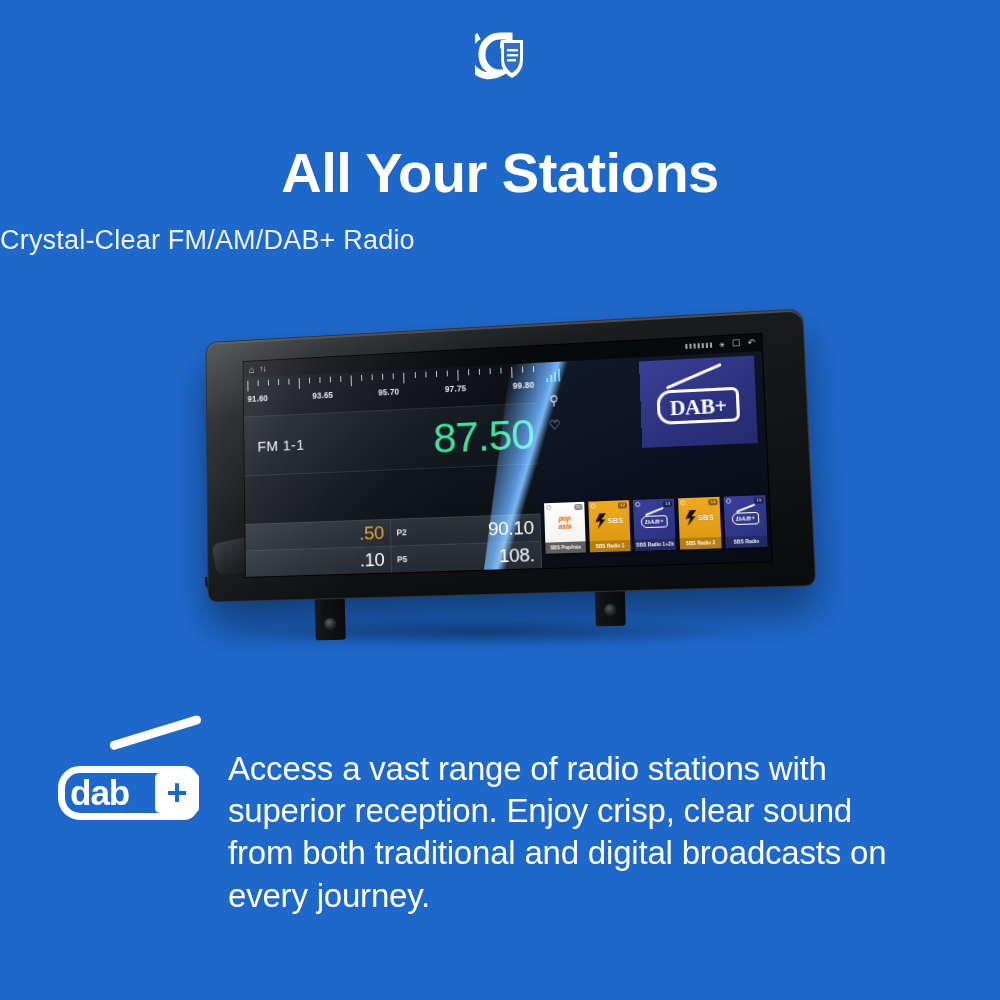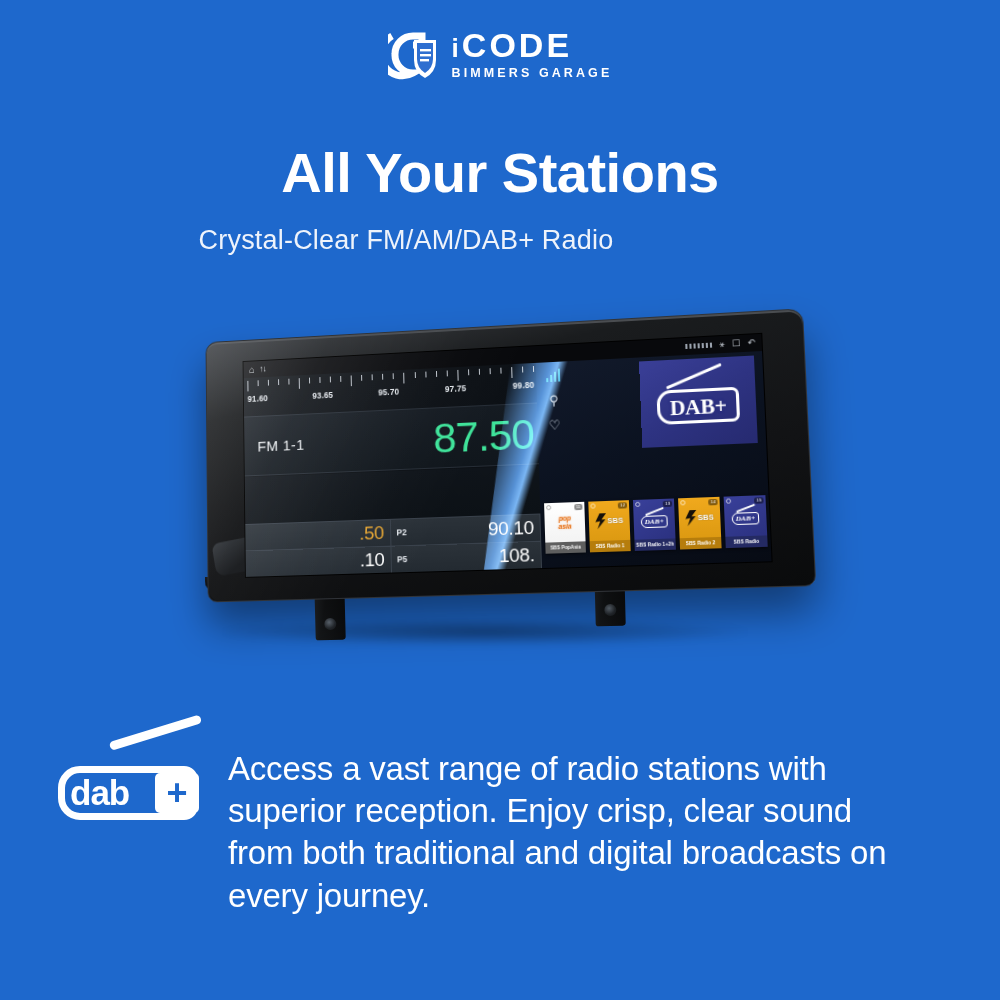--- a/index.html
+++ b/index.html
@@ -27,21 +27,21 @@
     font-size:12.5px; font-weight:bold; color:#ffffff;
     letter-spacing:3.1px; margin-top:5px; line-height:1;
   }
 
   
   .headline{
     position:absolute; top:140px; left:0; width:1000px; text-align:center;
     font-size:56px; font-weight:bold; color:#ffffff; letter-spacing:-0.5px;
   }
   .subhead{
-    position:absolute; top:225px; left:0; width:812px; text-align:center;
+    position:absolute; top:225px; left:0; width:812px; text-align:left;
     font-size:27px; color:#eef3fb; letter-spacing:0.2px;
   }
 
   
   .device-wrap{
     position:absolute; left:175px; top:318px; width:650px; height:370px;
   }
   .device{
     position:absolute; left:18px; top:6px; width:610px; height:270px;
     background:linear-gradient(170deg,#3a3d41 0%,#1a1c1e 22%,#121315 60%,#0a0b0c 100%);
@@ -280,24 +280,20 @@
   <div class="logo-emblem">
     <svg width="50" height="52" viewBox="0 0 50 52">
       <path d="M4 8 A21 21 0 1 0 25 45 A18 18 0 0 1 7 26 A18 18 0 0 1 25 8 L34 8 L34 17 L25 17" fill="none" stroke="#ffffff" stroke-width="7" stroke-linejoin="miter"></path>
       <path d="M26 12 L48 12 L48 32 Q48 44 37 50 Q26 44 26 32 Z" fill="#ffffff"></path>
       <path d="M29 15 L45 15 L45 31 Q45 40 37 45 Q29 40 29 31 Z" fill="#2f6fd0"></path>
       <rect x="32" y="21" width="11" height="2.4" fill="#ffffff"></rect>
       <rect x="32" y="26" width="11" height="2.4" fill="#ffffff"></rect>
       <rect x="32" y="31" width="9" height="2.4" fill="#ffffff"></rect>
     </svg>
   </div>
-  <div class="logo-text">
-    <div class="logo-main"><span class="i-small">i</span><span>CODE</span></div>
-    <div class="logo-sub">BIMMERS GARAGE</div>
-  </div>
 </div>
 
 <div class="headline">All Your Stations</div>
 <div class="subhead">Crystal-Clear FM/AM/DAB+ Radio</div>
 
 <div class="device-wrap">
 
   <div class="device-shadow"></div>
   <div class="bracket b1"></div>
   <div class="bracket b2"></div>

